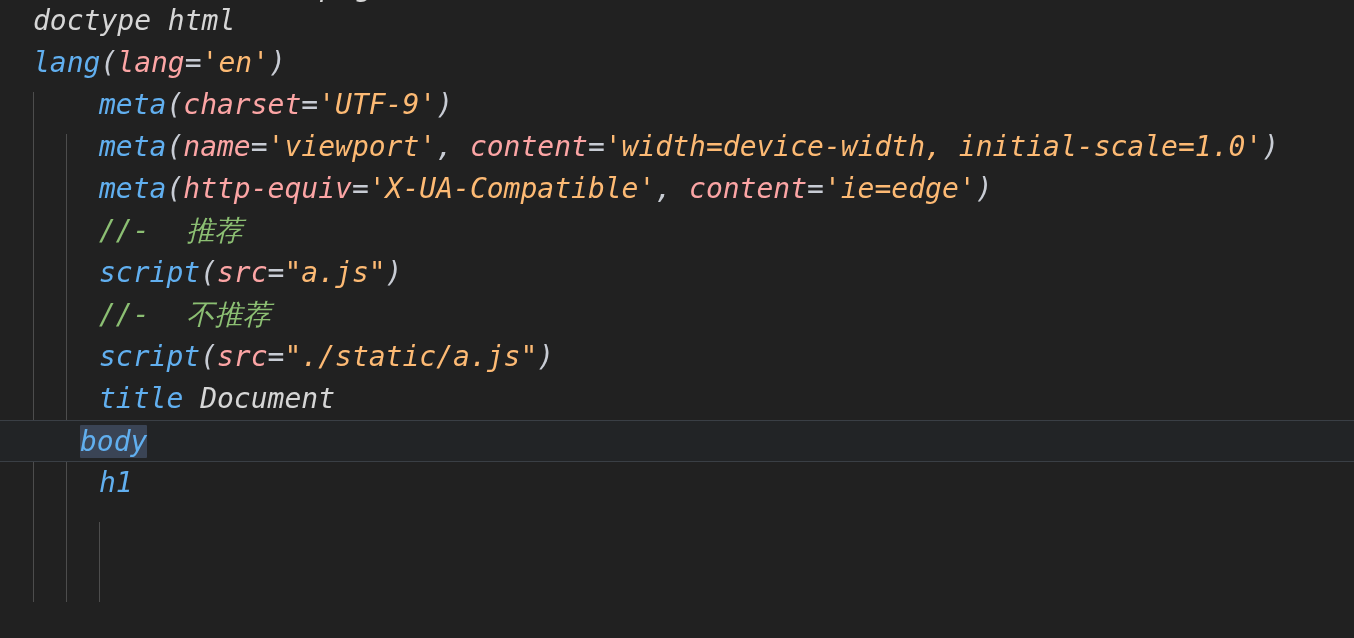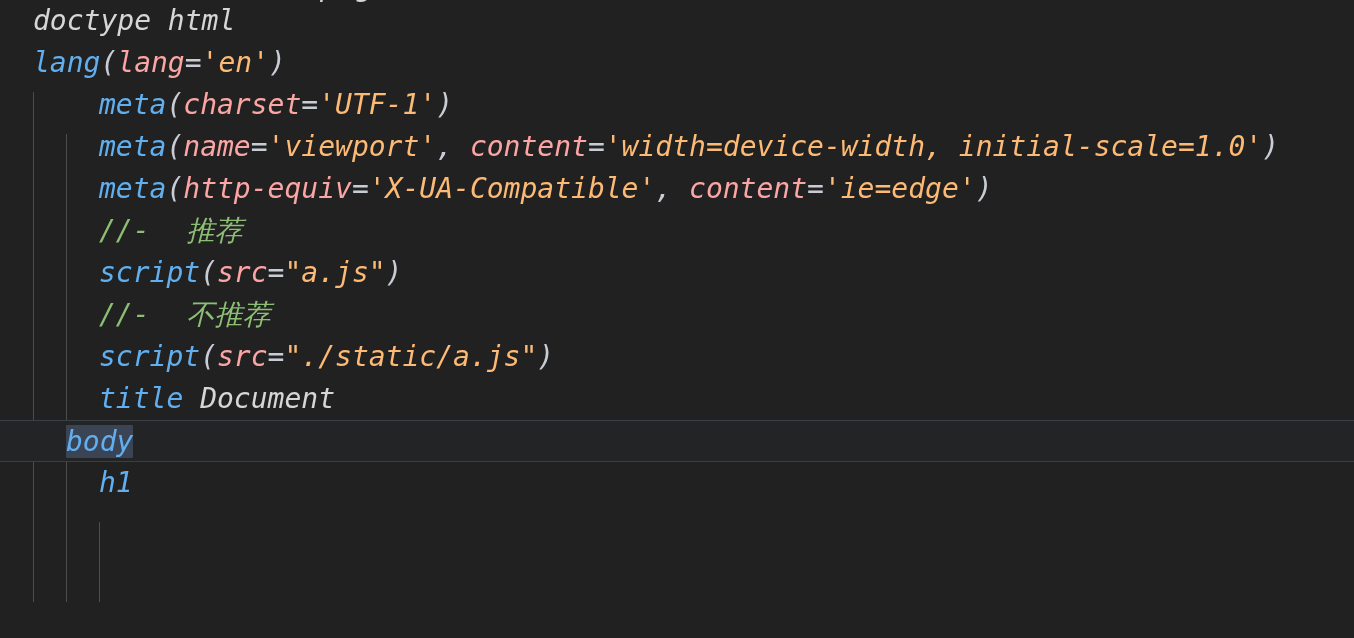--- a/index.html
+++ b/index.html
@@ -55,20 +55,21 @@
   .line.current {
     background: #222426;
     border-top: 1px solid #3a3f45;
     border-bottom: 1px solid #3a3f45;
   }
 
   
   .sel {
     background: #3a4455;
     border-radius: 1px;
+    margin-left: 14px;
   }
 
   
   .tag      { color: #61afef; }
   .attr     { color: #fca5a5; }
   .str      { color: #fdba74; }
   .punc     { color: #c8ccd4; }
   .plain    { color: #d6d6d6; }
   .comment  { color: #8cbf73; }
   .pipe     { color: #e4e4e4; }
@@ -93,21 +94,21 @@
 
   <div class="guide" style="left:33px;  top:92px;  height:430px;"></div>
   <div class="guide" style="left:66px;  top:134px; height:388px;"></div>
   <div class="guide" style="left:66px;  top:522px; height:80px;"></div>
   <div class="guide" style="left:99px;  top:522px; height:80px;"></div>
   <div class="guide" style="left:33px;  top:522px; height:80px;"></div>
 
   <div class="code-lines">
       <div class="line"><span class="txt" style="padding-left: 33px;"><span class="plain">doctype html</span></span></div>
       <div class="line"><span class="txt" style="padding-left: 33px;"><span class="tag">lang</span><span class="punc">(</span><span class="attr">lang</span><span class="punc">=</span><span class="str">'en'</span><span class="punc">)</span></span></div>
-      <div class="line"><span class="txt" style="padding-left: 99px;"><span class="tag">meta</span><span class="punc">(</span><span class="attr">charset</span><span class="punc">=</span><span class="str">'UTF-1'</span><span class="punc">)</span></span></div>
+      <div class="line"><span class="txt" style="padding-left: 99px;"><span class="tag">meta</span><span class="punc">(</span><span class="attr">charset</span><span class="punc">=</span><span class="str">'UTF-9'</span><span class="punc">)</span></span></div>
       <div class="line"><span class="txt" style="padding-left: 99px;"><span class="tag">meta</span><span class="punc">(</span><span class="attr">name</span><span class="punc">=</span><span class="str">'viewport'</span><span class="punc">, </span><span class="attr">content</span><span class="punc">=</span><span class="str">'width=device-width, initial-scale=1.0'</span><span class="punc">)</span></span></div>
       <div class="line"><span class="txt" style="padding-left: 99px;"><span class="tag">meta</span><span class="punc">(</span><span class="attr">http-equiv</span><span class="punc">=</span><span class="str">'X-UA-Compatible'</span><span class="punc">, </span><span class="attr">content</span><span class="punc">=</span><span class="str">'ie=edge'</span><span class="punc">)</span></span></div>
       <div class="line"><span class="txt" style="padding-left: 99px;"><span class="comment">//- </span><span class="comment cjk">推荐</span></span></div>
       <div class="line"><span class="txt" style="padding-left: 99px;"><span class="tag">script</span><span class="punc">(</span><span class="attr">src</span><span class="punc">=</span><span class="str">"a.js"</span><span class="punc">)</span></span></div>
       <div class="line"><span class="txt" style="padding-left: 99px;"><span class="comment">//- </span><span class="comment cjk">不推荐</span></span></div>
       <div class="line"><span class="txt" style="padding-left: 99px;"><span class="tag">script</span><span class="punc">(</span><span class="attr">src</span><span class="punc">=</span><span class="str">"./static/a.js"</span><span class="punc">)</span></span></div>
       <div class="line"><span class="txt" style="padding-left: 99px;"><span class="tag">title</span><span class="plain"> Document</span></span></div>
       <div class="line current"><span class="txt" style="padding-left: 66px;"><span class="tag sel">body</span></span></div>
       <div class="line"><span class="txt" style="padding-left: 99px;"><span class="tag">h1</span></span></div>
     </div>

